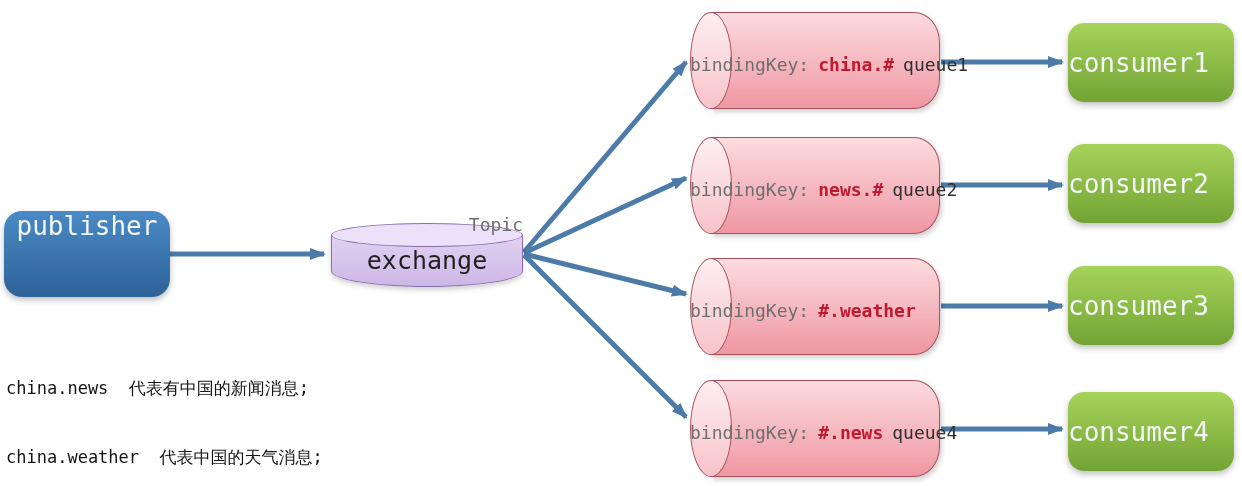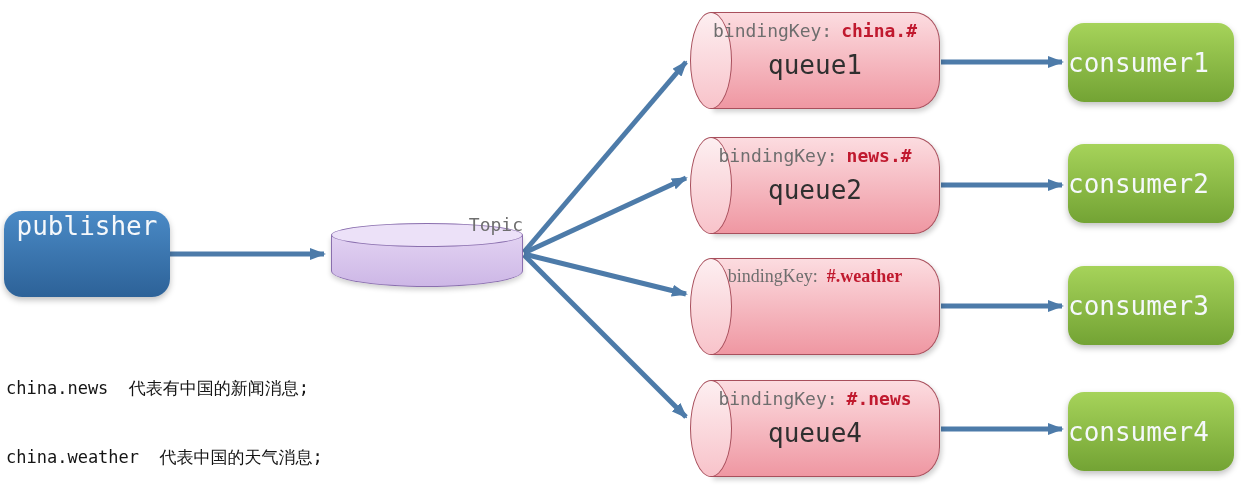--- a/index.html
+++ b/index.html
@@ -56,28 +56,28 @@
     box-shadow:2px 3px 5px rgba(0,0,0,.18);
   }
   .queue .q-cap{
     position:absolute;left:0;top:0;width:42px;height:100%;
     background:linear-gradient(180deg,var(--queue-cap-top),var(--queue-cap-bottom));
     border:1.5px solid var(--queue-border);
     border-radius:50%;box-sizing:border-box;
   }
   .queue .q-content{
     position:absolute;inset:0;z-index:3;
-    display:flex;flex-direction:column;align-items:center;
+    display:flex;align-items:center;
     padding-top:8px;gap:9px;
   }
   .binding-row{font-size:18px;white-space:nowrap;}
   .binding-label{color:var(--binding-label-color);}
   .binding-value{color:var(--binding-value-color);font-weight:bold;margin-left:9px;}
-  .queue-name{font-size:26px;color:var(--queue-text);}
-  .q1{top:12px;} .q2{top:137px;} .q3{top:258px;font-family:Liberation Serif, serif;} .q4{top:380px;}
+  .queue-name{font-size:18px;color:var(--queue-text);}
+  .q1{top:12px;} .q2{top:137px;} .q3{top:258px;} .q4{top:380px;}
   
   .consumer{
     position:absolute;left:1068px;width:166px;height:79px;
     background:linear-gradient(180deg,var(--consumer-top),var(--consumer-bottom));
     border-radius:16px;z-index:2;
     box-shadow:0 3px 6px rgba(0,0,0,.25);
     display:flex;align-items:center;justify-content:flex-start;
     color:var(--box-text);font-size:26px;
   }
   .c1{top:23px;} .c2{top:144px;} .c3{top:266px;} .c4{top:392px;}
@@ -110,20 +110,21 @@
   </svg>
 
   <div class="publisher">
     <span>publisher</span>
   </div>
 
   <div class="exchange">
     <div class="body"></div>
     <div class="cap"></div>
     <div class="topic-label">Topic</div>
+    <div class="exchange-label">exchange</div>
   </div>
 
   <div class="queue q1">
     <div class="q-body"></div>
     <div class="q-cap"></div>
     <div class="q-content">
       <div class="binding-row"><span class="binding-label">bindingKey:</span><span class="binding-value">china.#</span></div>
       <div class="queue-name">queue1</div>
     </div>
   </div>

